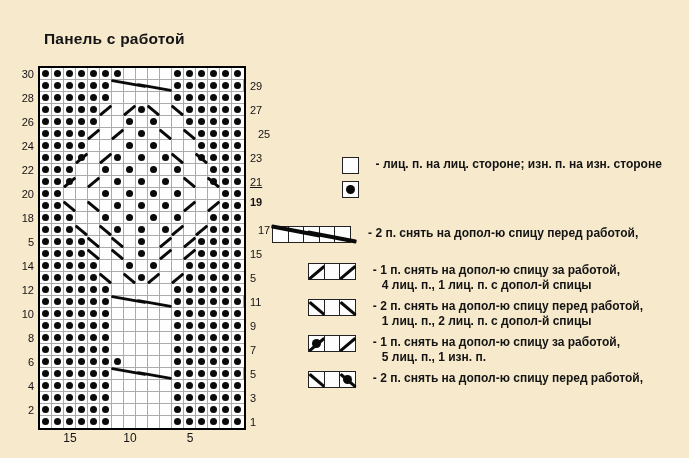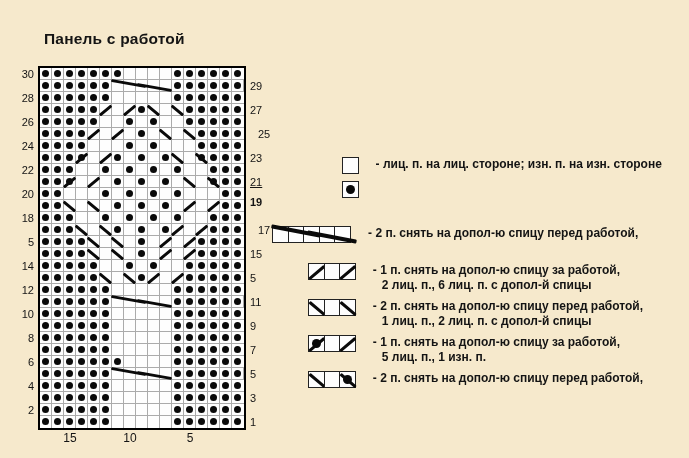--- a/index.html
+++ b/index.html
@@ -1438,21 +1438,21 @@
           <div class="cell s17">
             <span class="bar sl"></span>
           </div>
           <div class="cell s17"></div>
           <div class="cell s17">
             <span class="bar sl"></span>
           </div>
         </div>
         <div class="ltext">
           <div class="l1">- 1 п. снять на допол-ю спицу за работой,</div>
-          <div class="l2">2 лиц. п., 6 лиц. п. с допол-й спицы</div>
+          <div class="l2">4 лиц. п., 1 лиц. п. с допол-й спицы</div>
         </div>
       </div>
       <div class="legend-item li5">
         <div class="sym">
           <div class="cell s17">
             <span class="bar bs"></span>
           </div>
           <div class="cell s17"></div>
           <div class="cell s17">
             <span class="bar bs"></span>

